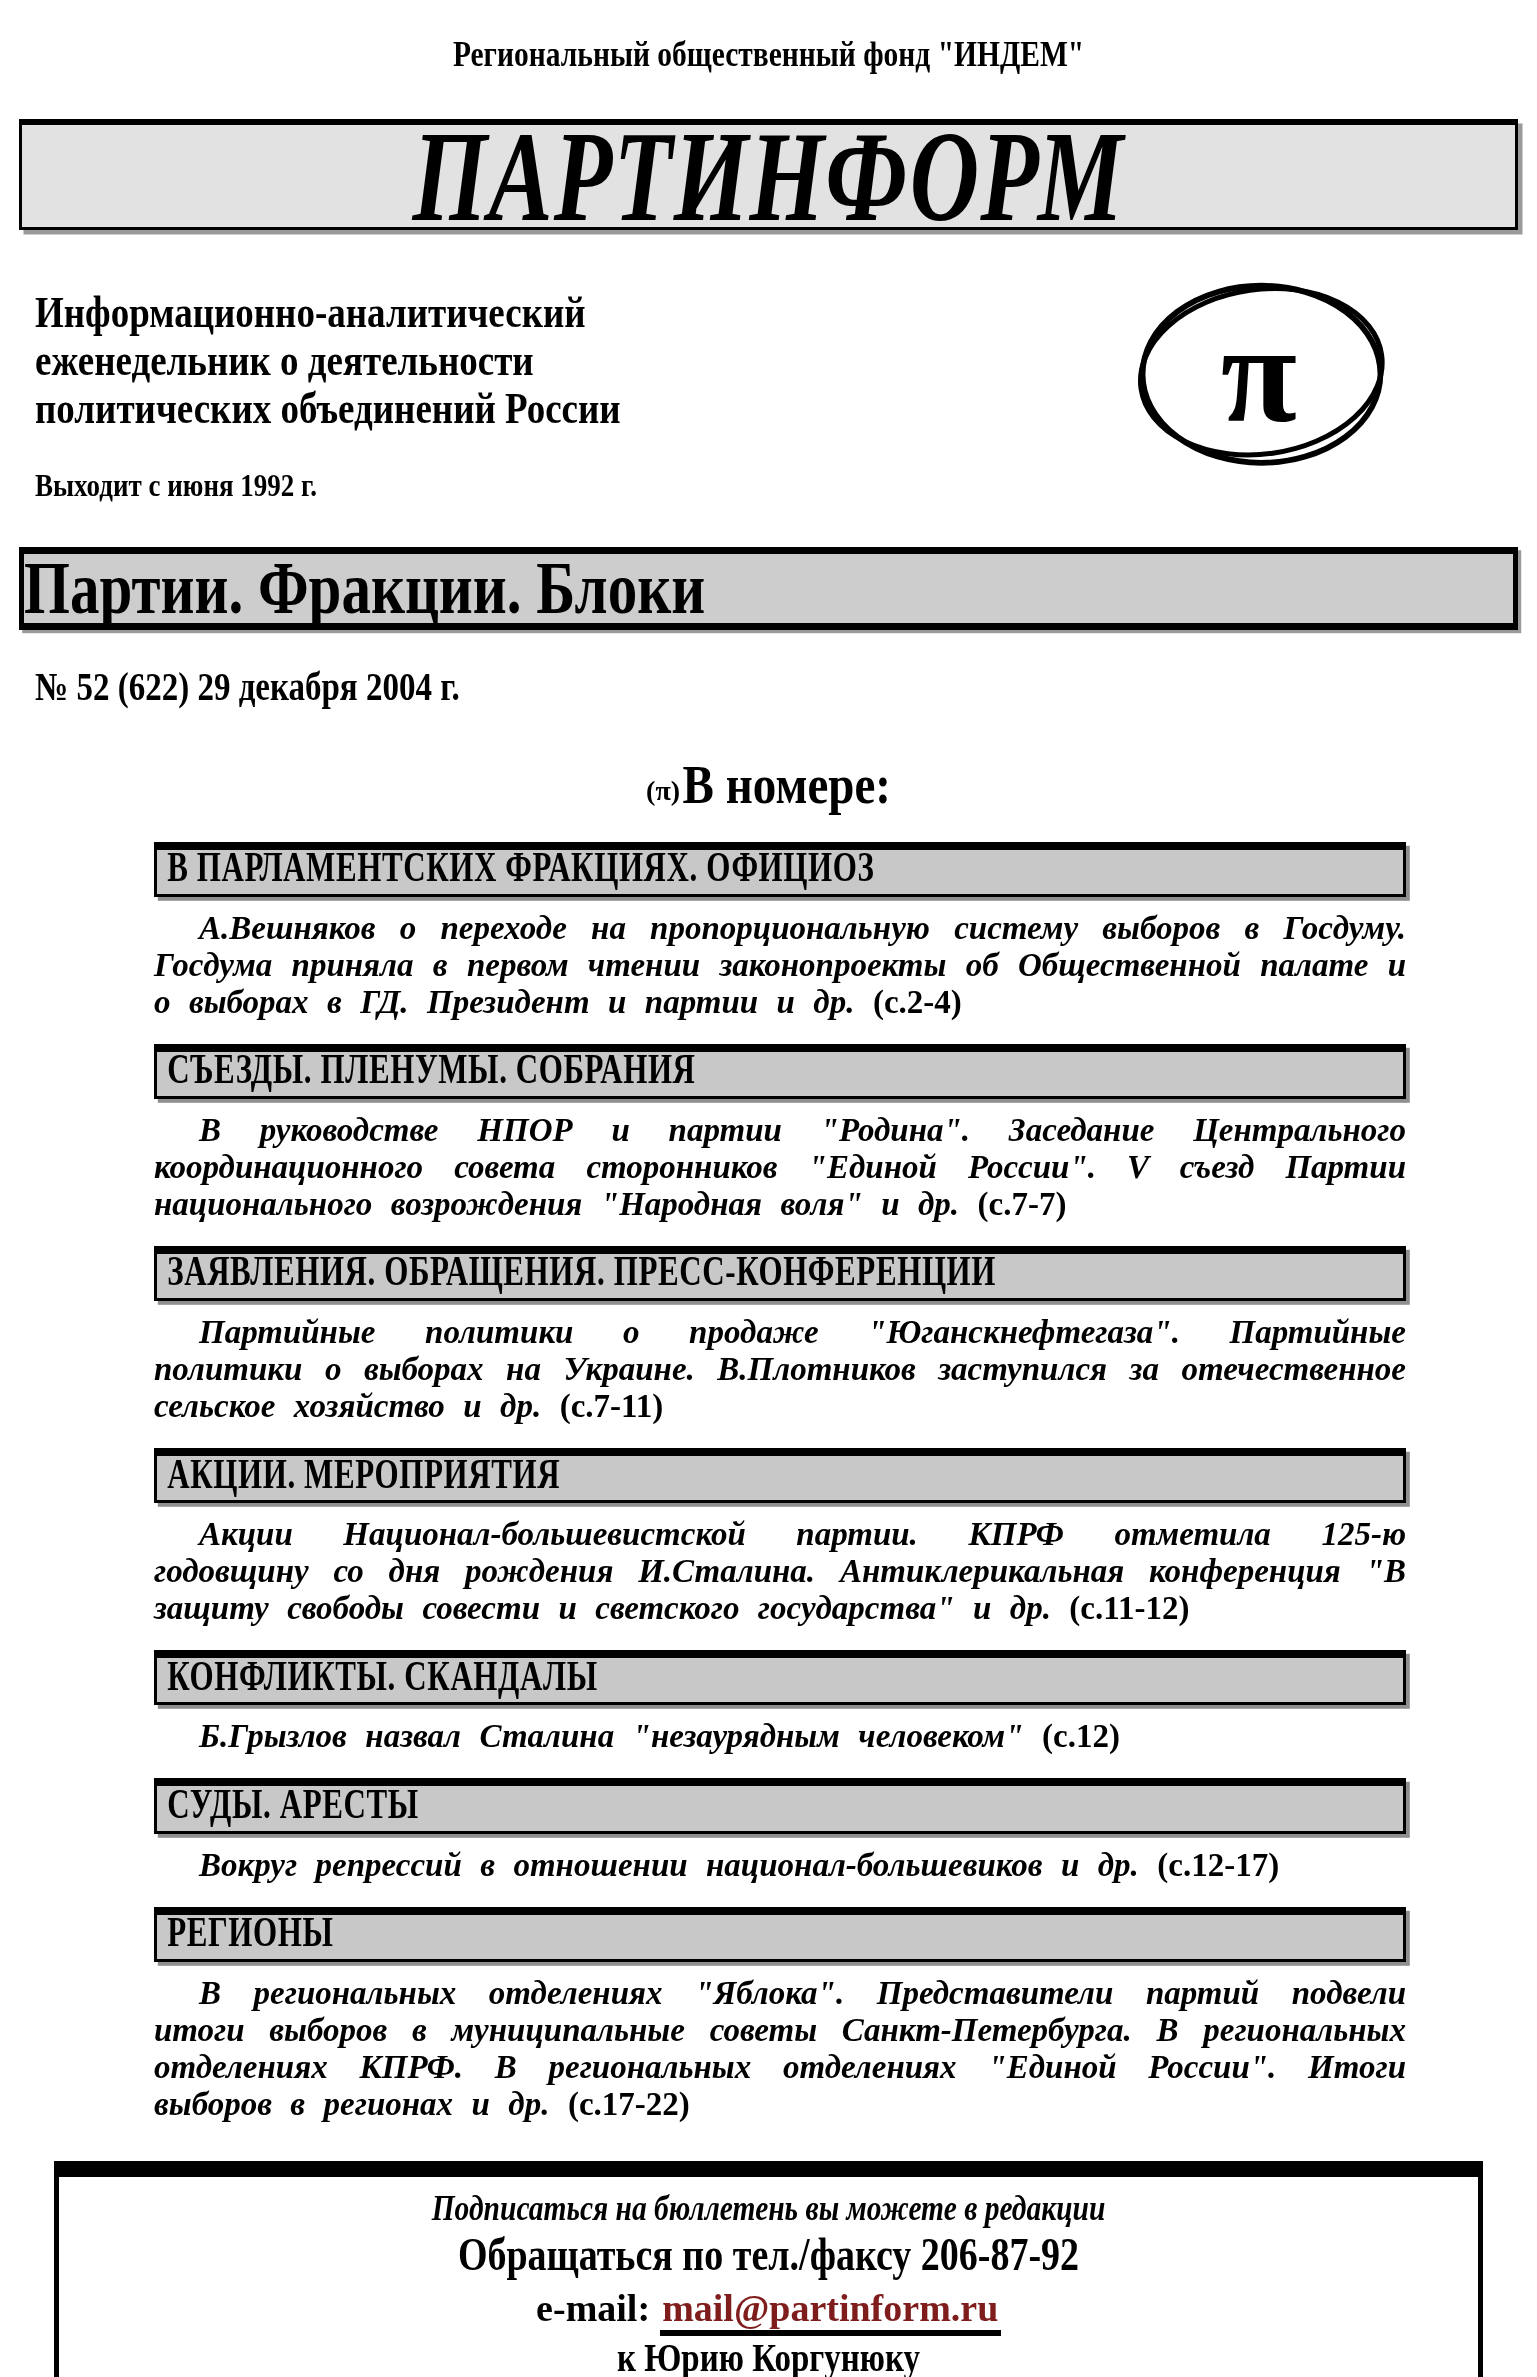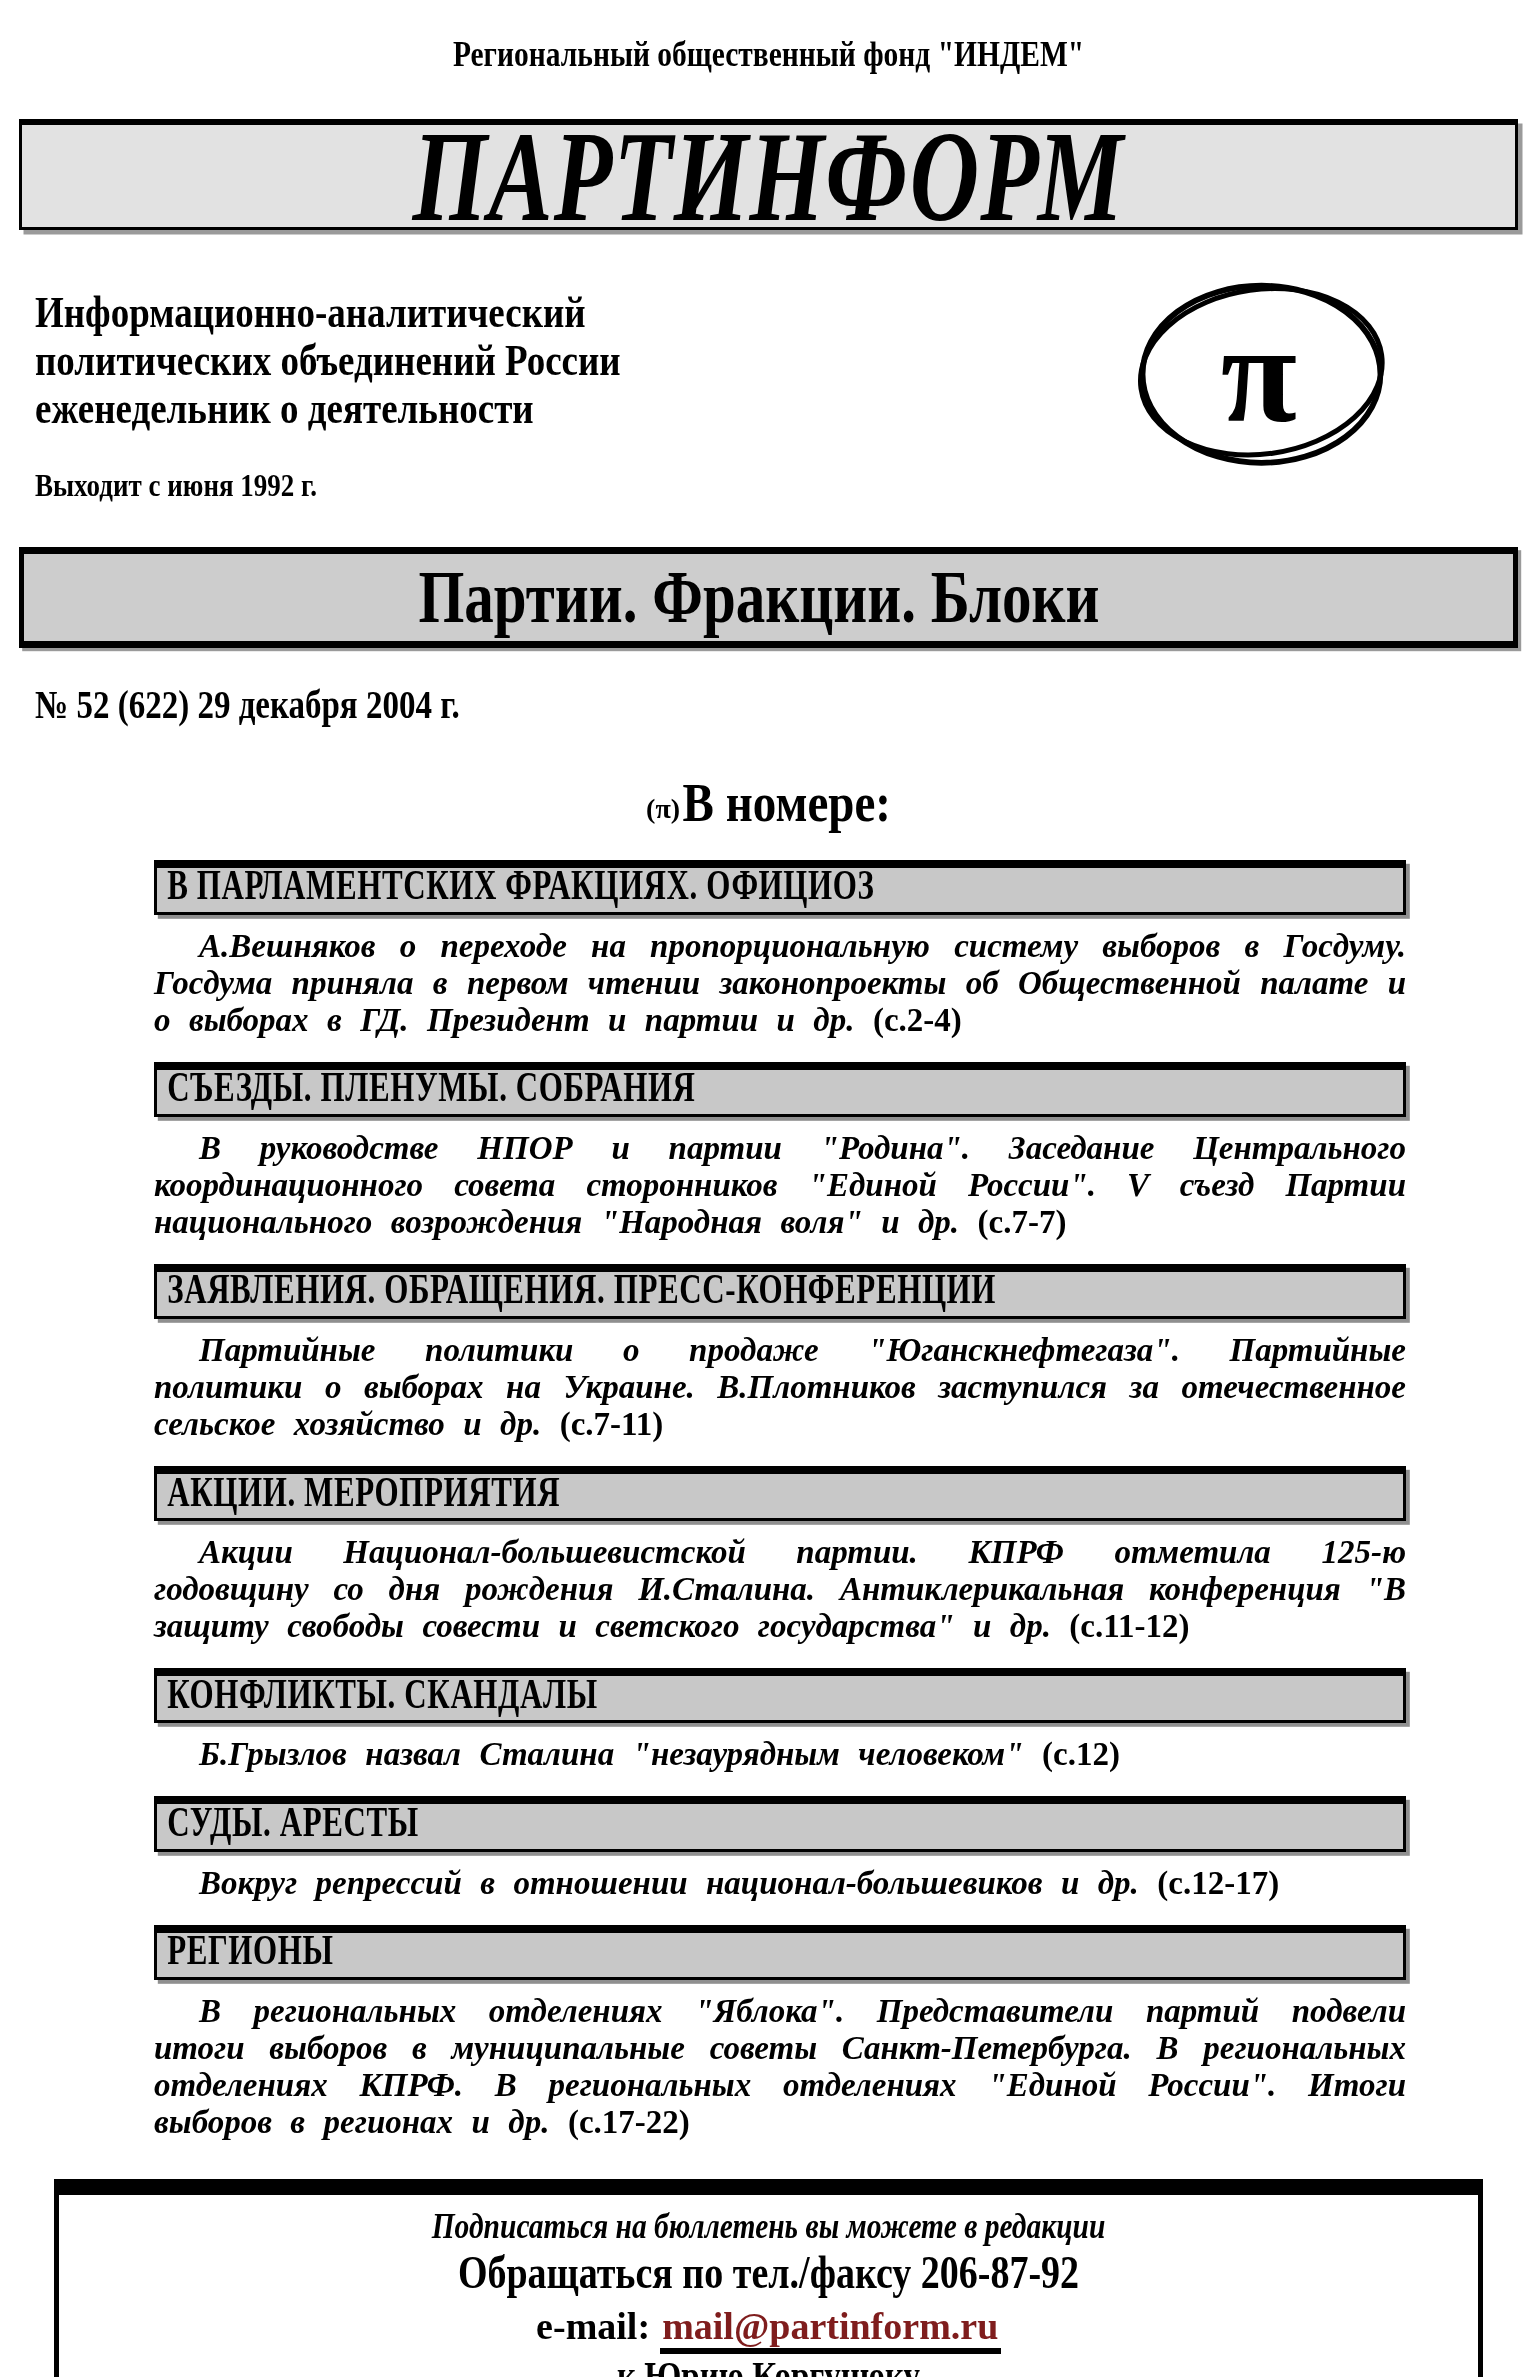--- a/index.html
+++ b/index.html
@@ -31,25 +31,25 @@
     font-style:italic; font-weight:bold; font-size:96px;
     display:inline-block; transform:scaleY(1.35); transform-origin:center;
     letter-spacing:1.3px;
   }
   .info-block { margin:59px 0 0 35px; font-weight:bold; font-size:37px; line-height:48px; width:833px;font-family:Liberation Serif, serif; }
   .since-line { margin:36px 0 0 35px; font-weight:bold; font-size:27px; line-height:33px; }
   .logo { position:absolute; left:1135px; top:277px; width:253px; height:192px; }
 
   .band {
     margin:45px 19px 0 19px;
-    height:101px;
+    height:83px;
     background:#cdcdcd;
     border:5.1px solid #000; border-top-width:7.7px; border-bottom-width:7.7px;
     box-shadow:3.2px 3.2px 0 #9a9a9a;
-    display:flex; align-items:center; justify-content:center;
+    display:flex; align-items:center; justify-content:flex-start;
     padding-right:19px;
   }
   .band .band-text {
     font-weight:bold; font-size:59px;
     display:inline-block; transform:scaleY(1.25); transform-origin:right center;
   }
 
   .issue-line { margin:37px 0 0 35px; font-weight:bold; font-size:33px; line-height:41px; }
 
   .toc-line { margin-top:49px; text-align:center; line-height:55px; }
@@ -106,22 +106,22 @@
   <div class="fund-line">
     <span class="stretch">Региональный общественный фонд "ИНДЕМ"</span>
   </div>
 
   <div class="title-box">
     <span class="title-text">ПАРТИНФОРМ</span>
   </div>
 
   <div class="info-block">
     <div><span class="stretch-left">Информационно-аналитический</span></div>
+    <div><span class="stretch-left">еженедельник о деятельности</span></div>
     <div><span class="stretch-left">политических объединений России</span></div>
-    <div><span class="stretch-left">еженедельник о деятельности</span></div>
   </div>
 
   <div class="since-line">
     <span class="stretch-left">Выходит с июня 1992 г.</span>
   </div>
 
   <div class="logo">
     <svg width="253" height="192" viewBox="0 0 400 300" xmlns="http://www.w3.org/2000/svg">
       <ellipse cx="200" cy="152" rx="188" ry="140" fill="none" stroke="#000" stroke-width="9"></ellipse>
       <ellipse cx="200" cy="148" rx="192" ry="130" fill="none" stroke="#000" stroke-width="8" transform="rotate(-8 200 150)"></ellipse>

